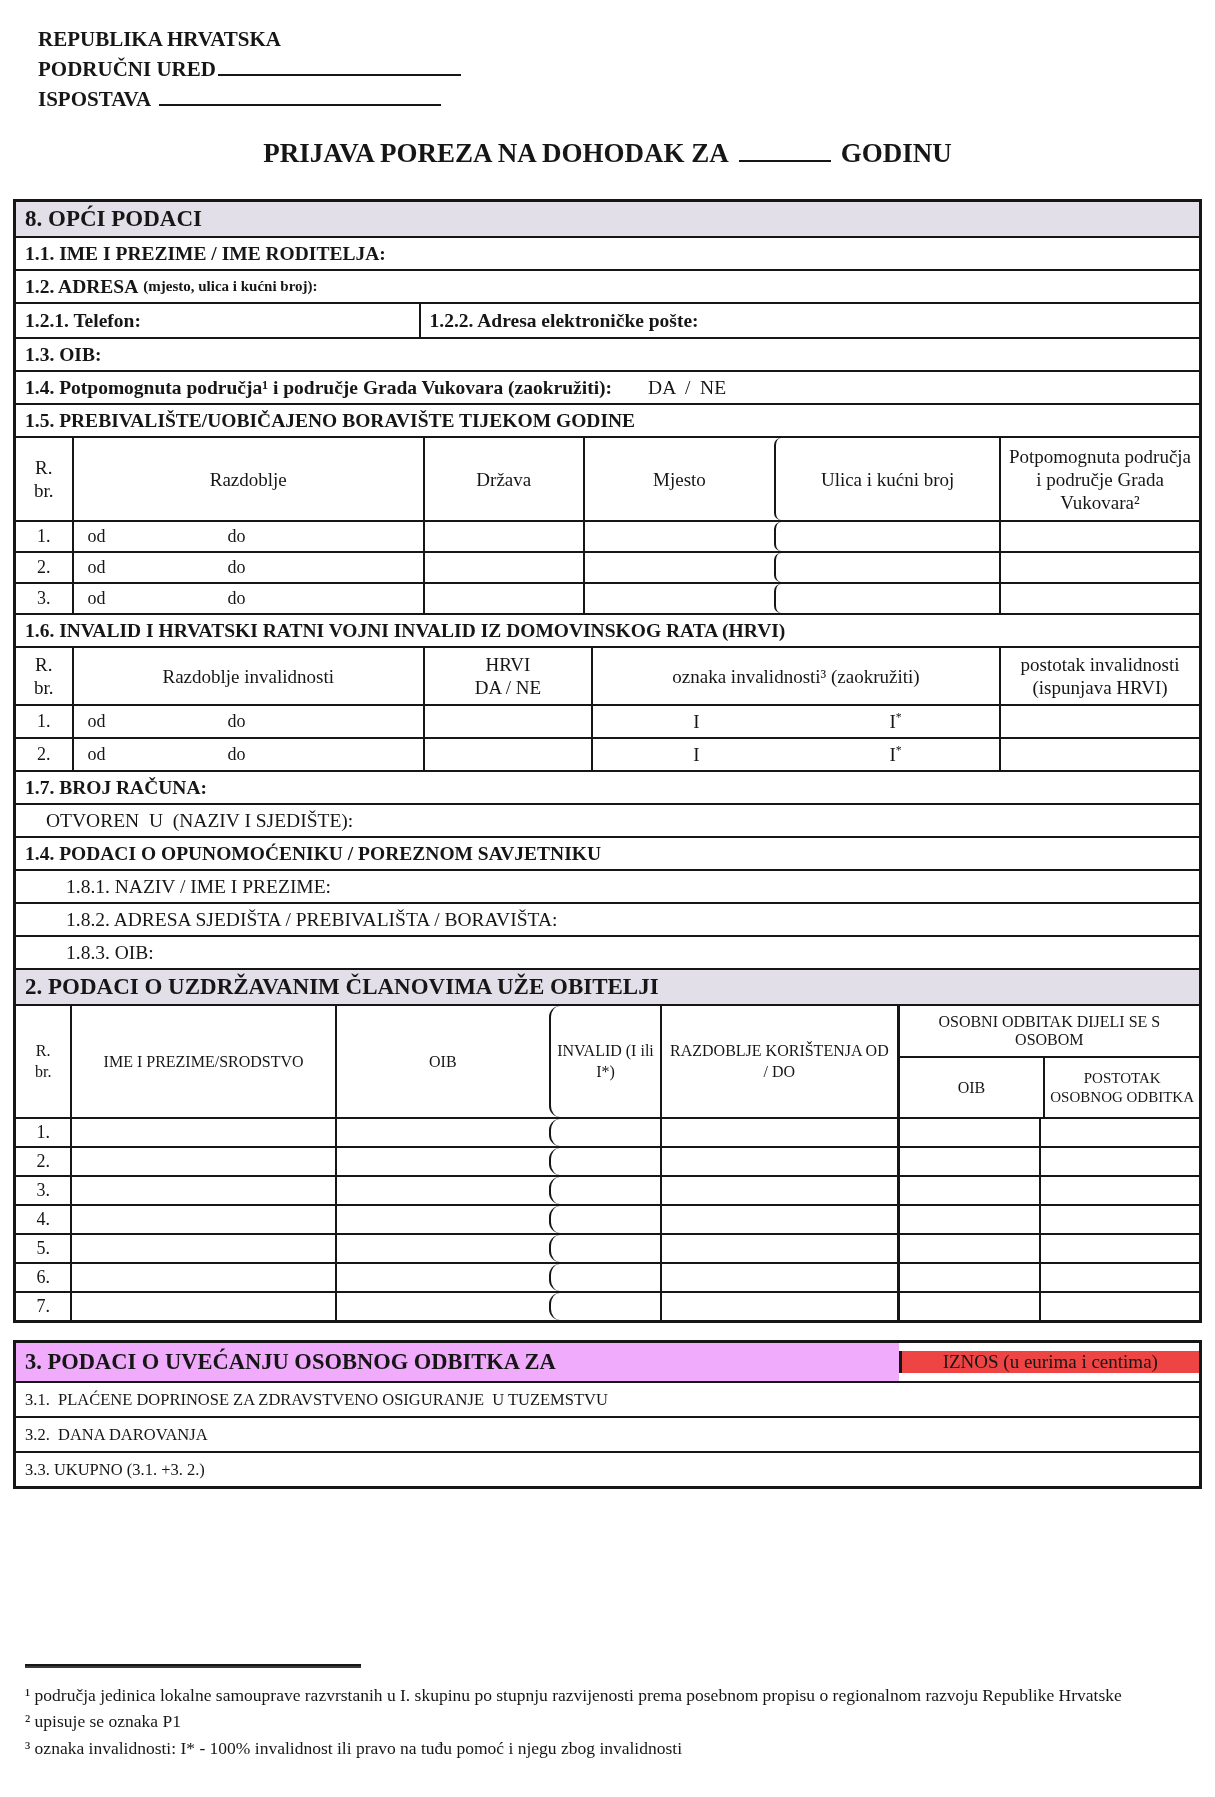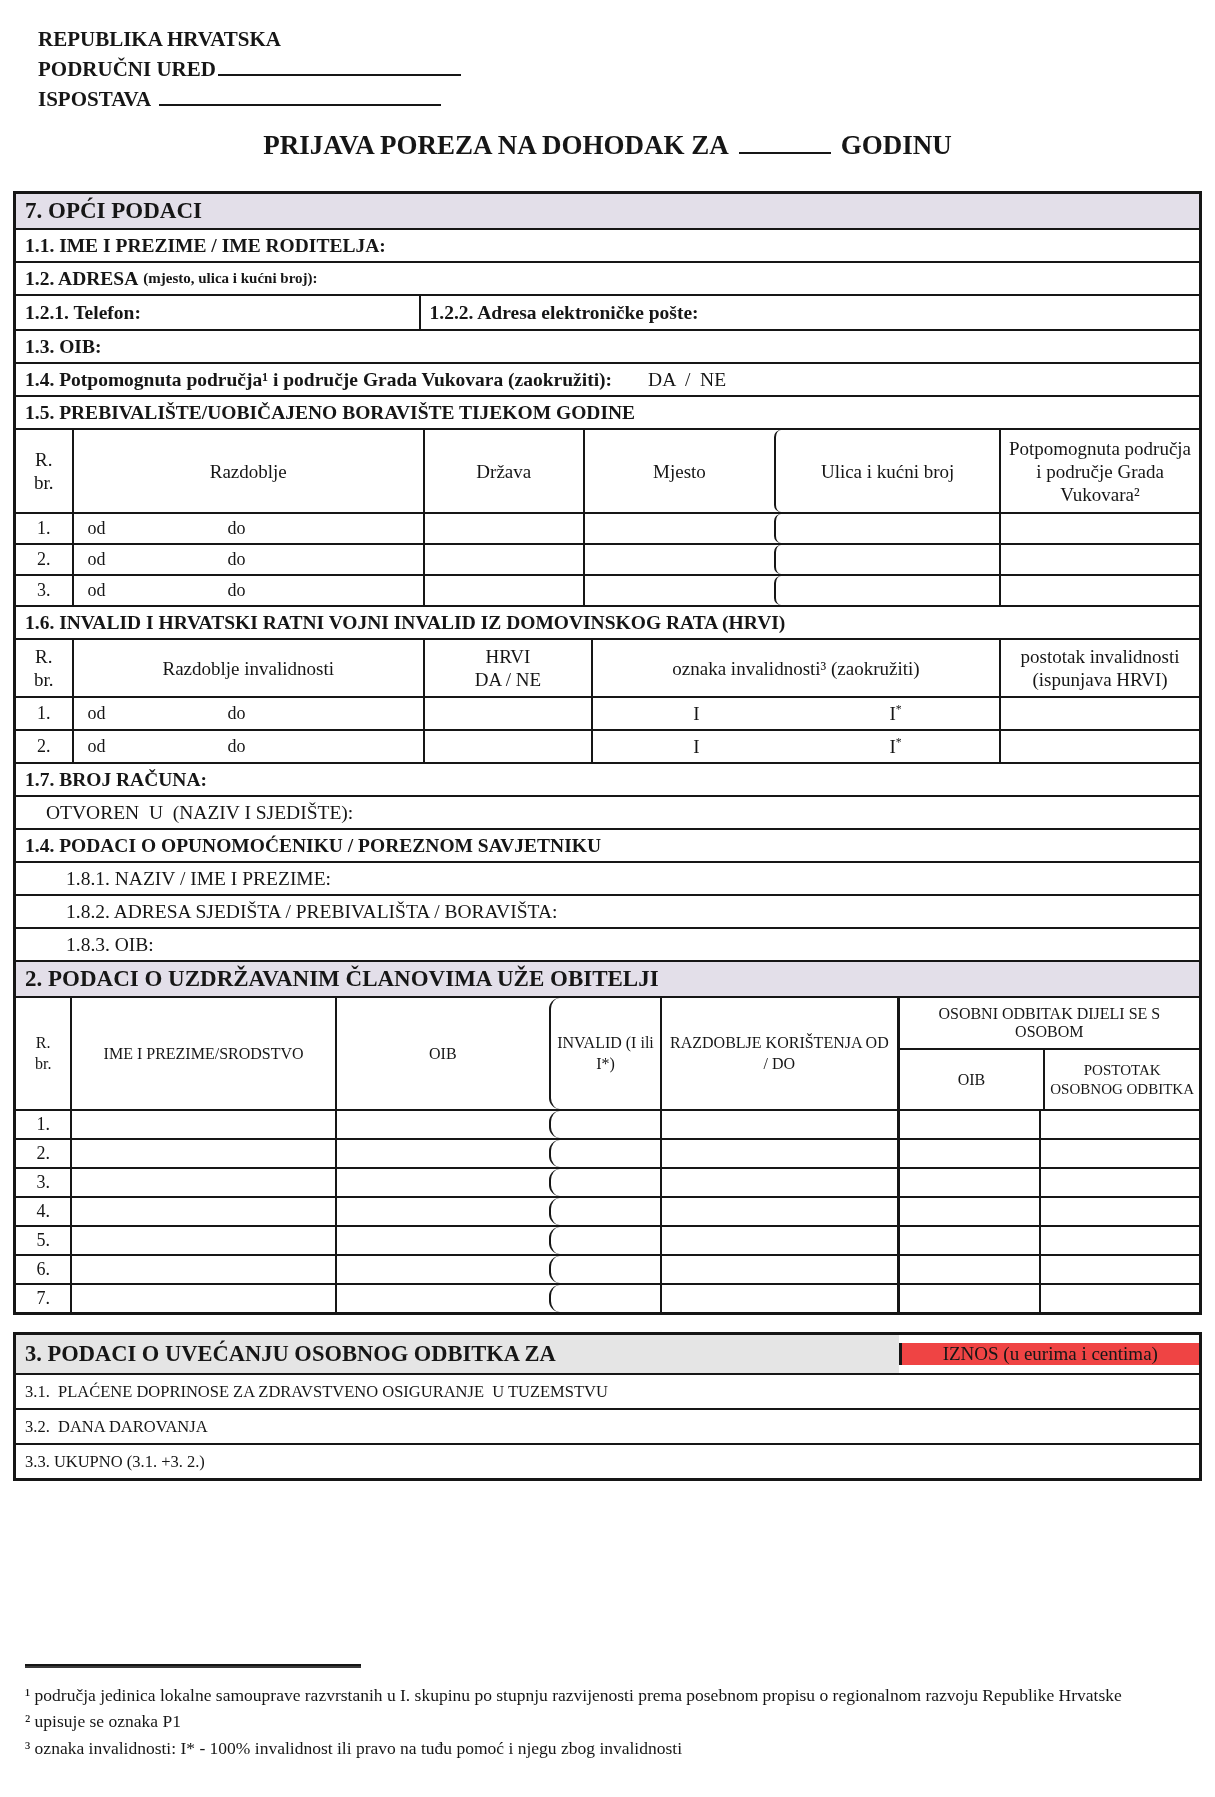--- a/index.html
+++ b/index.html
@@ -8,21 +8,21 @@
     font-family:"Liberation Serif","DejaVu Serif",serif;
     color:#161616;position:relative;overflow:hidden;
   }
   *{box-sizing:border-box;}
 
   
   .letterhead{padding:24px 0 0 38px;font-weight:bold;font-size:21px;line-height:30px;}
   .blank{display:inline-block;border-bottom:2px solid #161616;height:1.05em;vertical-align:baseline;}
   .blank-office{width:243px;margin-left:2px;}
   .blank-branch{width:282px;margin-left:8px;}
-  .doc-title{margin-top:12px;text-align:center;font-weight:bold;font-size:27px;}
+  .doc-title{margin-top:20px;text-align:center;font-weight:bold;font-size:27px;}
   .blank-year{width:92px;margin:0 10px;}
 
   
   .form-box{margin:30px 13px 0 13px;border:3px solid #161616;}
   .form-box-3{margin-top:17px;}
 
   
   .row{display:flex;align-items:center;border-top:2px solid #161616;background:#fff;}
   .form-box > .row:first-child{border-top:none;}
   .sec-head{background:#e3dfe9;font-weight:bold;font-size:23px;padding:4px 9px;min-height:34px;}
@@ -64,21 +64,21 @@
   .t2grp-bot{display:flex;flex:1;}
   .t2grp-bot .tc{border-left:none;}
   .t2grp-bot .tc + .tc{border-left:2px solid #161616;}
   .g1{width:48%;font-size:16px;}.g2{flex:1;font-size:15px;line-height:1.25;}
   .t2r{min-height:29px;}
   .e1{width:4.6%;}.e2{width:22.35%;}.e3{width:18.1%;}.e4{width:9.4%;border-radius:11px;}.e5{width:20%;}
   .e6{width:12%;border-left:3px solid #161616;}.e7{flex:1;}
 
   
   .s3-label{width:74.6%;align-self:stretch;display:flex;align-items:center;}
-  .s3-head-label{background:#e5e5e5;font-weight:bold;font-size:22.5px;padding:5px 9px;min-height:38px;}
+  .s3-head-label{background:#f0abfc;font-weight:bold;font-size:22.5px;padding:5px 9px;min-height:38px;}
   .s3-iznos{flex:1;border-left:3px solid #161616;display:flex;align-items:center;justify-content:center;font-weight:normal;font-size:19px;text-align:center;background:#ef4444;}
   .s3-row-label{font-size:16.5px;padding:6px 9px;min-height:33px;white-space:pre-wrap;}
 
   sup{font-size:0.62em;vertical-align:super;line-height:0;}
 
   
   .footnotes{position:absolute;left:25px;top:1664px;width:1165px;font-size:17.5px;line-height:1.5;}
   .fn-sep{width:336px;height:4px;border-top:2px solid #161616;border-bottom:2px solid #3a3a3a;margin-bottom:14px;}
   .fn{margin:0;}
   .fn-just{text-align:justify;}
@@ -91,21 +91,21 @@
   <div><span>PODRUČNI URED</span><span class="blank blank-office"></span></div>
   <div><span>ISPOSTAVA</span><span class="blank blank-branch"></span></div>
 </div>
 
 <div class="doc-title">
   <span>PRIJAVA POREZA NA DOHODAK ZA</span><span class="blank blank-year"></span><span>GODINU</span>
 </div>
 
 <div class="form-box">
 
-  <div class="row sec-head">7. OPĆI PODACI</div>
+  <div class="row sec-head">8. OPĆI PODACI</div>
 
   <div class="row brow">
     <span>1.1. IME I PREZIME / IME RODITELJA:</span>
     <span class="fill"></span>
   </div>
 
   <div class="row brow">
     <span>1.2. ADRESA</span>
     <span class="small-note">(mjesto, ulica i kućni broj):</span>
     <span class="fill"></span>

